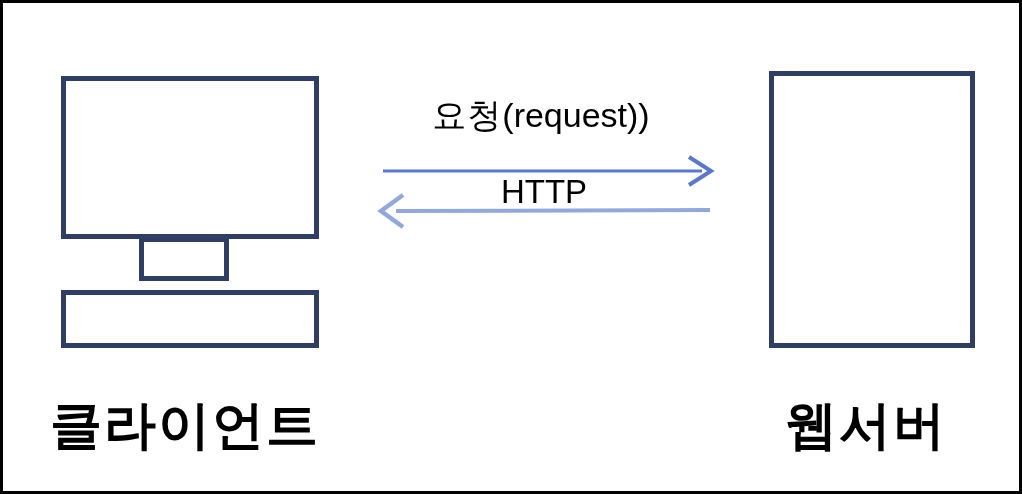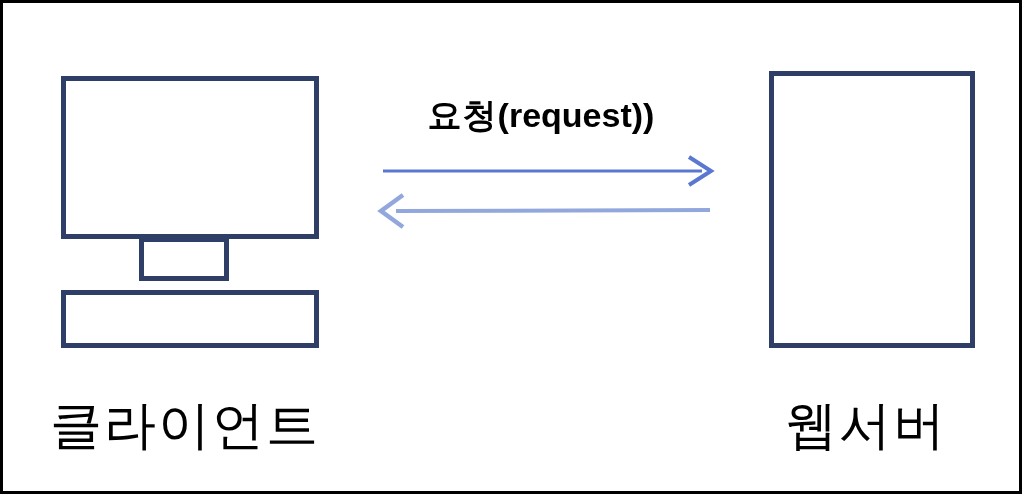--- a/index.html
+++ b/index.html
@@ -40,28 +40,28 @@
   }
   .mid-label {
     position: absolute;
     text-align: center;
     color: var(--text);
     white-space: nowrap;
   }
   .request-label  { left: 338px; top: 90px;  width: 400px; font-size: 34px; }
   .http-label     { left: 341px; top: 170px; width: 400px; font-size: 33px; }
   .response-label { left: 337px; top: 237px; width: 400px; font-size: 34px; }
-  .mid-label .ko { font-weight: bold; letter-spacing: 1px; }
-  .mid-label .en { font-weight: bold; }
+  .mid-label .ko { font-weight: normal; letter-spacing: 1px; }
+  .mid-label .en { font-weight: normal; }
   .node-label {
     position: absolute;
     top: 388px;
     text-align: center;
     font-size: 52px;
-    font-weight: normal;
+    font-weight: bold;
     color: var(--text);
     white-space: nowrap;
     letter-spacing: 2px;
   }
   .client-label { left: 0px;   width: 364px; }
   .server-label { left: 663px; width: 400px; }
 </style>
 </head>
 <body>
 
@@ -83,18 +83,19 @@
     <g fill="none">
       <line x1="393" y1="208" x2="707" y2="207" stroke-width="4" stroke="#92a8dd"></line>
       <polyline points="400,192 378,208 400,224" stroke-width="4.5" fill="none" stroke="#92a8dd"></polyline>
     </g>
   </svg>
 
   <div class="mid-label request-label">
     <span class="ko">요청</span><span class="en">(request))</span>
   </div>
 
+  <div class="mid-label http-label">HTTP</div>
 
 
   <div class="node-label client-label">클라이언트</div>
   <div class="node-label server-label">웹서버</div>
 
 </div>
 
 </body></html>

